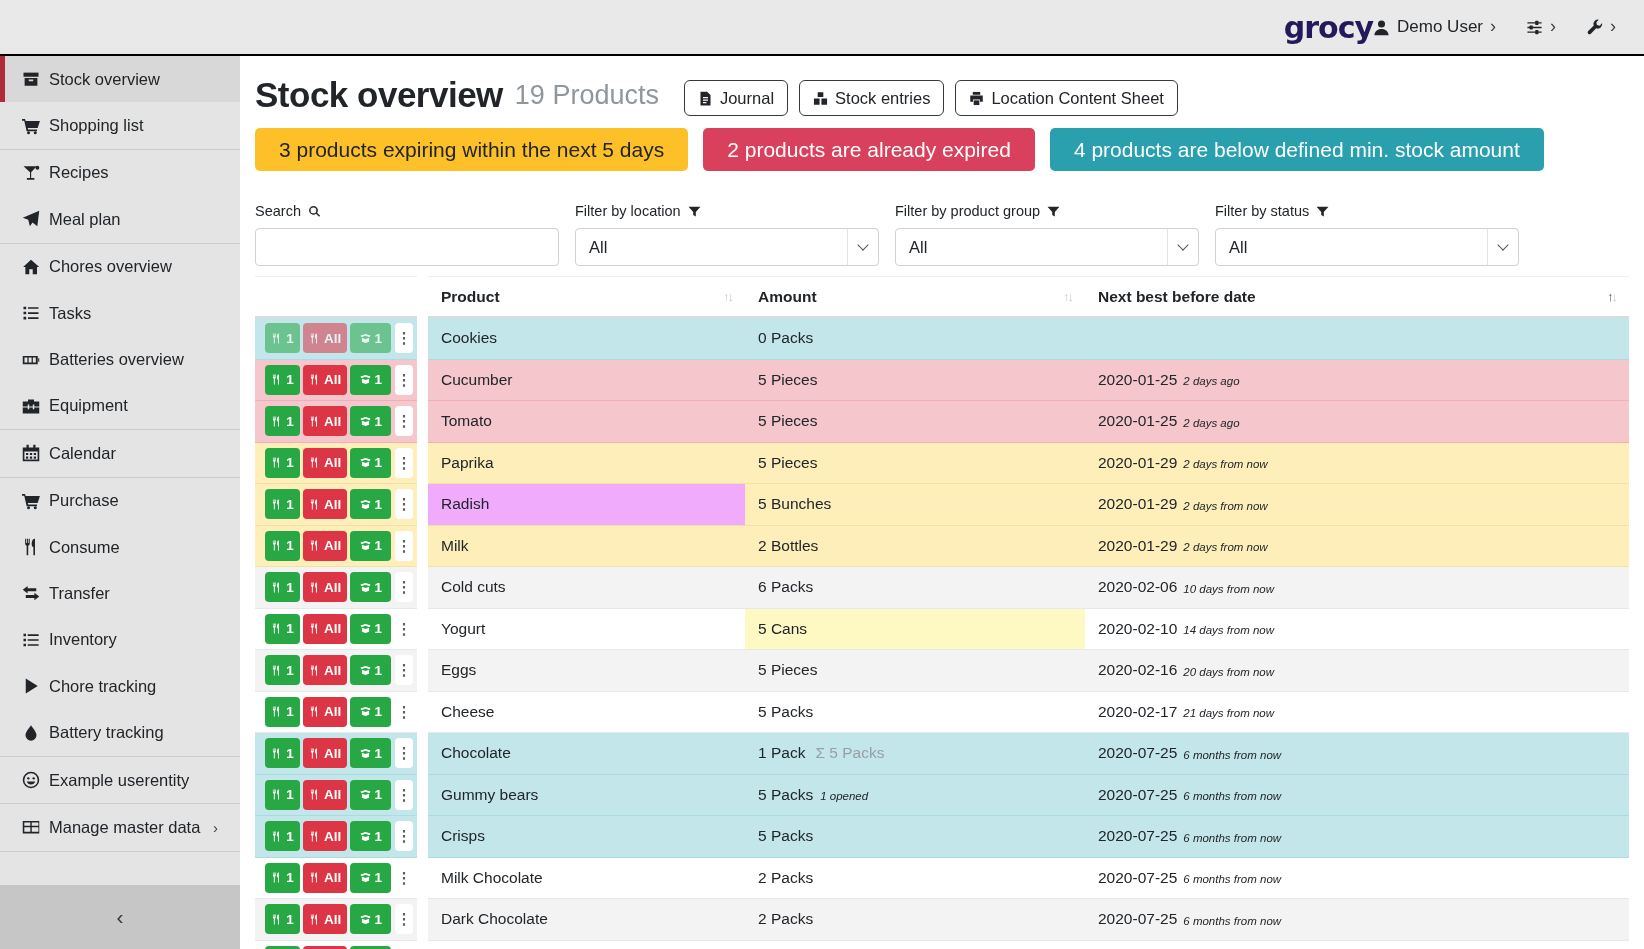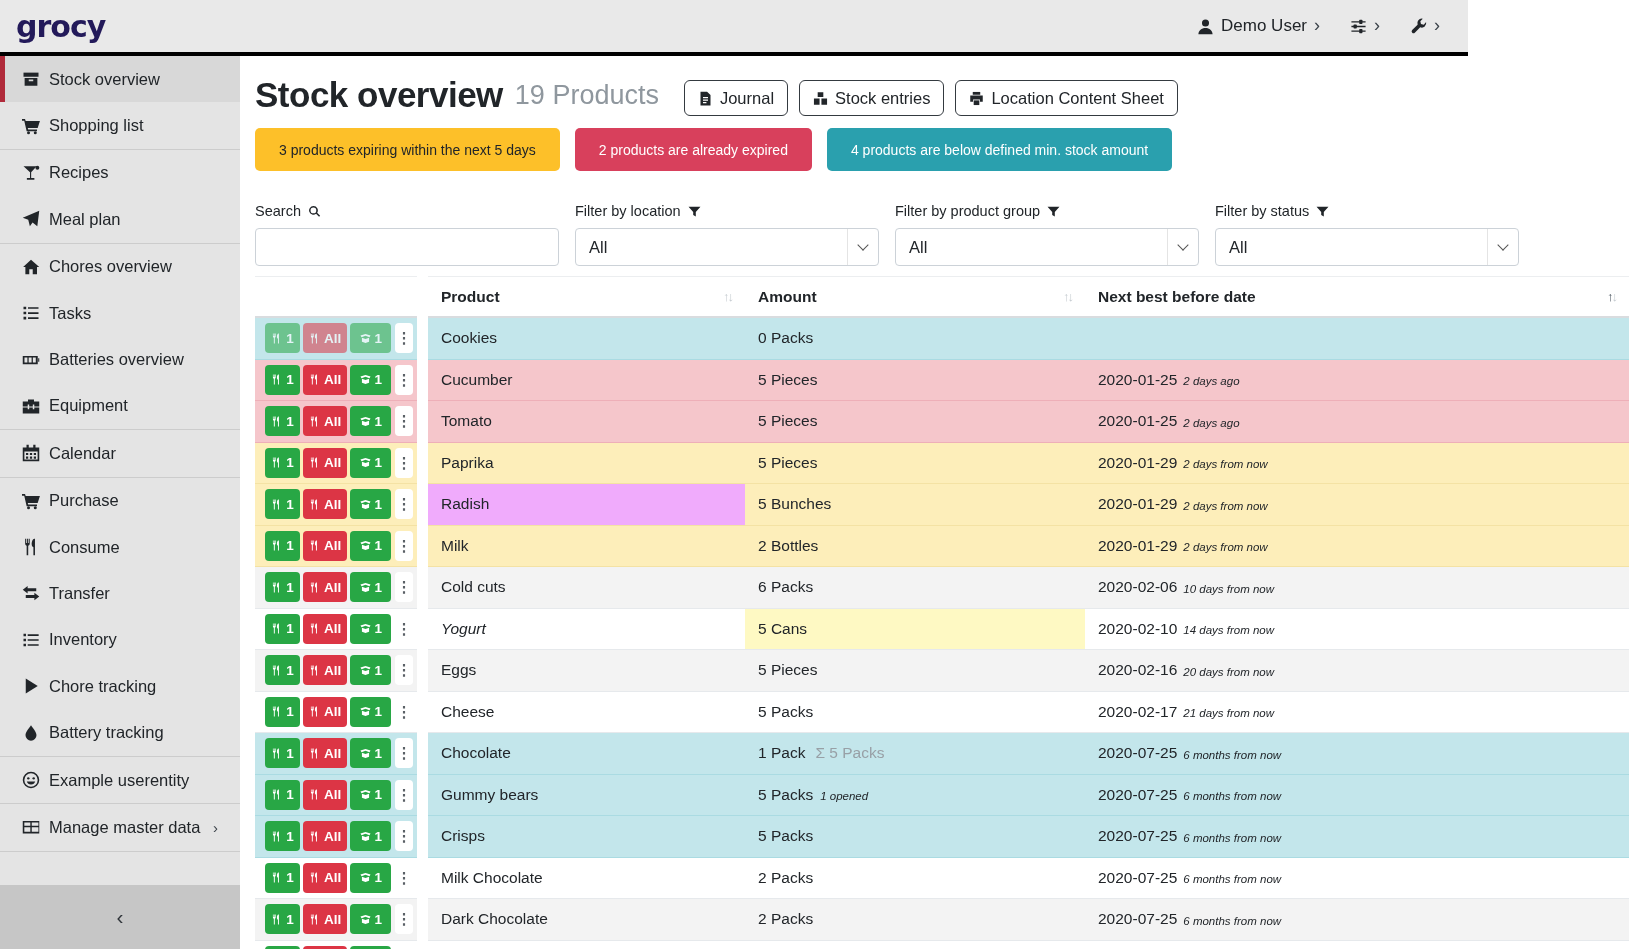--- a/index.html
+++ b/index.html
@@ -2,23 +2,23 @@
 <html><head>
 <meta charset="utf-8">
 <style>
   html,body{margin:0;padding:0;}
   body{
     width:1644px;height:949px;overflow:hidden;position:relative;
     font-family:"Liberation Sans",sans-serif;background:#fff;color:#212529;
     --success:#28a745;--danger:#dc3545;--accent:#b02a3a;
   }
   
-  .navbar{position:absolute;top:0;left:0;width:1468px;height:56px;background:#e9e9e9;
-    border-bottom:4px solid #000000;box-sizing:border-box;display:flex;align-items:center;
-    justify-content:space-between;padding:0 28px 0 16px;z-index:10;}
+  .navbar{position:absolute;top:0;left:0;width:1644px;height:56px;background:#e9e9e9;
+    border-bottom:2px solid #000000;box-sizing:border-box;display:flex;align-items:center;
+    justify-content:flex-end;padding:0 28px 0 16px;z-index:10;}
   .brand{font-family:"DejaVu Sans",sans-serif;font-weight:bold;font-size:30px;color:#231a5a;letter-spacing:-1px;}
   .nav-right{display:flex;align-items:center;gap:30px;}
   .nav-item{display:flex;align-items:center;gap:7px;font-size:17px;color:#212529;cursor:pointer;}
   .nav-item .chev{color:#3c434a;font-size:18px;line-height:1;margin-top:-2px;}
   .icon{display:inline-flex;align-items:center;justify-content:center;line-height:0;}
   .icon svg{display:block;}
   
   .sidebar{position:absolute;top:56px;left:0;width:240px;height:893px;background:#e4e4e4;box-sizing:border-box;}
   .side-item{height:46.4px;display:flex;align-items:center;gap:9px;padding-left:17px;
     border-left:5px solid transparent;box-sizing:border-box;font-size:16.5px;color:#212529;cursor:pointer;}
@@ -34,21 +34,21 @@
   .page-head{display:flex;align-items:center;margin:4px 0 12px 0;}
   .page-title{font-size:35px;font-weight:bold;color:#212529;letter-spacing:-0.5px;}
   .page-count{font-size:27px;color:#8f979e;margin-left:12px;font-weight:normal;}
   .head-buttons{display:flex;margin-left:14px;margin-top:6px;}
   .hbtn{display:inline-flex;align-items:center;gap:7px;height:36px;padding:0 13px;margin-left:11px;
     background:#fff;border:1.5px solid #343a40;border-radius:6px;font-size:16.5px;color:#212529;
     font-family:inherit;cursor:pointer;}
   
   .alert-row{display:flex;gap:15px;margin:12px 0 32px 0;}
   .alert{display:inline-flex;align-items:center;height:43px;padding:0 24px;border-radius:5px;
-    font-size:14px;cursor:pointer;}
+    font-size:21px;cursor:pointer;}
   .alert-warning{background:var(--warning-pill,#fdc029);color:#212529;}
   .alert-danger{background:var(--danger-pill,#d8405c);color:#fff;}
   .alert-info{background:var(--info-pill,#2aa0ae);color:#fff;}
   
   .filters{display:flex;gap:16px;margin-bottom:2px;}
   .fcol{width:304px;}
   .flabel{display:flex;align-items:center;gap:7px;font-size:14.5px;color:#212529;margin-bottom:9px;}
   .control{height:38px;border:1px solid #ccd2d8;border-radius:4px;background:#fff;box-sizing:border-box;}
   input.control{width:100%;padding:0 10px;font-size:16px;font-family:inherit;outline:none;}
   .select{display:flex;align-items:center;font-size:16.5px;color:#212529;cursor:pointer;}
@@ -730,21 +730,21 @@
                   <path d="M4.2 10.3 12 13l7.8-2.7v8.6L12 22l-7.8-3.1z"></path>
                 </svg>
               </span>
               <span>1</span>
             </button>
             <button class="abtn more">
               <span>⋮</span>
             </button>
           </div>
           <div class="c-gap"></div>
-          <div class="cell c-prod" style="background: rgb(255, 255, 255); border-bottom-color: rgb(230, 233, 236); font-style: italic;">Yogurt</div>
+          <div class="cell c-prod" style="background: rgb(255, 255, 255); border-bottom-color: rgb(230, 233, 236);">Yogurt</div>
           <div class="cell c-amt" style="background: #fef9c3; border-bottom-color: rgb(230, 233, 236);">
             <span>5 Cans</span>
           </div>
           <div class="cell c-date" style="background: rgb(255, 255, 255); border-bottom-color: rgb(230, 233, 236);">
             <span>2020-02-10</span>
             <span class="date-rel">14 days from now</span>
           </div>
         </div>
         <div class="trow">
           <div class="cell c-act" style="background: rgb(243, 243, 243); border-bottom-color: rgb(230, 233, 236);">

